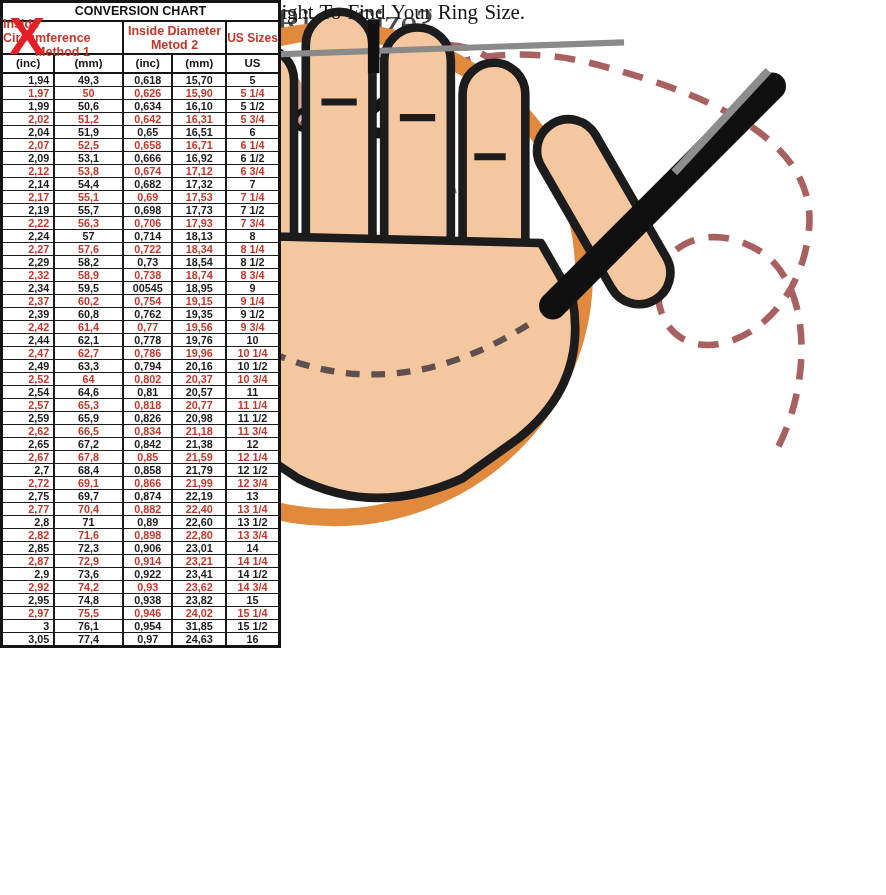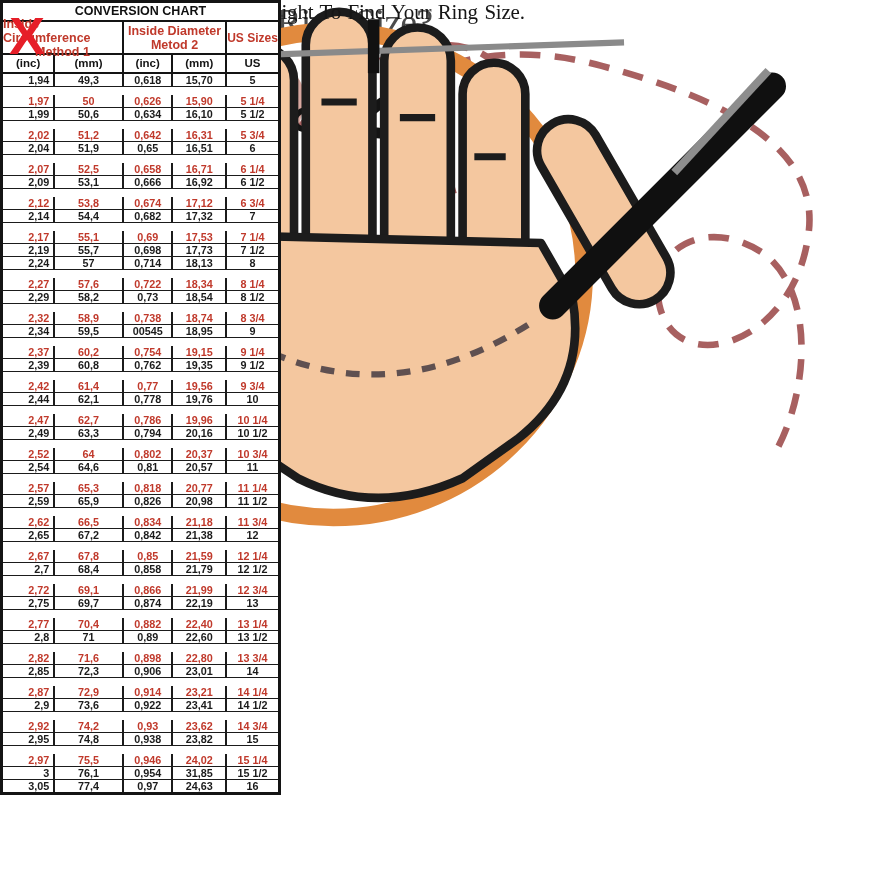--- a/index.html
+++ b/index.html
@@ -97,21 +97,21 @@
   .cg3{width:18.5%;font-size:12px;}
   .chart-units{display:flex;border-bottom:2px solid #141414;height:17px;line-height:17px;
       font-weight:700;font-size:11.5px;color:#141414;text-align:center;flex:none;}
   .cu{box-sizing:border-box;border-right:2px solid #141414;}
   .cu:last-child{border-right:none;}
   .w0{width:19%}.w1{width:25%}.w2{width:18%}.w3{width:19.5%}.w4{width:18.5%}
   #chart-rows{flex:1;display:flex;flex-direction:column;}
   .crow{flex:1;display:flex;border-bottom:1.5px solid #1b1b1b;font-weight:700;
         font-size:10.8px;color:#1b1b1b;}
   .crow:last-child{border-bottom:none;}
-  .crow.red{color:#c0392b;margin-top:8px;}
+  .crow.red{color:#c0392b;}
   .ccell{display:flex;align-items:center;justify-content:center;box-sizing:border-box;
          border-right:2px solid #1b1b1b;}
   .ccell:last-child{border-right:none;}
   .ccell.c0{justify-content:flex-end;padding-right:4px;}
 </style>
 </head>
 <body>
 
 <div id="poster">
 
@@ -342,20 +342,27 @@
           <div class="ccell c3 w3">17,53</div>
           <div class="ccell c4 w4">7 1/4</div>
         </div>
         <div class="crow">
           <div class="ccell c0 w0">2,19</div>
           <div class="ccell c1 w1">55,7</div>
           <div class="ccell c2 w2">0,698</div>
           <div class="ccell c3 w3">17,73</div>
           <div class="ccell c4 w4">7 1/2</div>
         </div>
+        <div class="crow red">
+          <div class="ccell c0 w0">2,22</div>
+          <div class="ccell c1 w1">56,3</div>
+          <div class="ccell c2 w2">0,706</div>
+          <div class="ccell c3 w3">17,93</div>
+          <div class="ccell c4 w4">7 3/4</div>
+        </div>
         <div class="crow">
           <div class="ccell c0 w0">2,24</div>
           <div class="ccell c1 w1">57</div>
           <div class="ccell c2 w2">0,714</div>
           <div class="ccell c3 w3">18,13</div>
           <div class="ccell c4 w4">8</div>
         </div>
         <div class="crow red">
           <div class="ccell c0 w0">2,27</div>
           <div class="ccell c1 w1">57,6</div>

